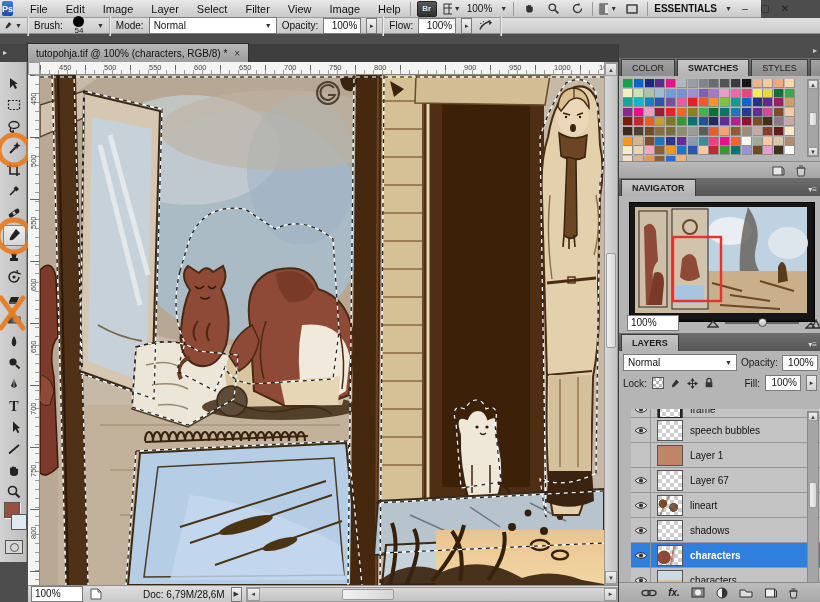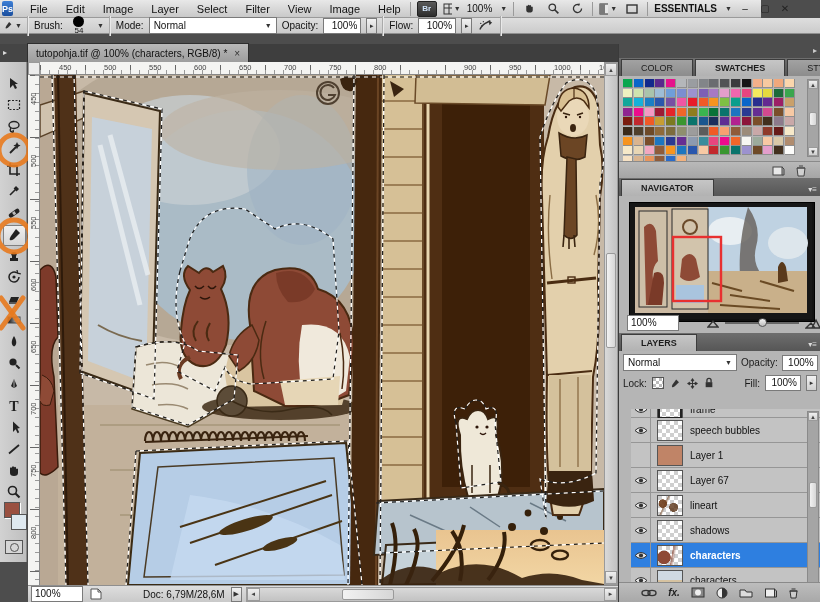--- a/index.html
+++ b/index.html
@@ -67,21 +67,21 @@
   .sb-h{background:linear-gradient(#d9d9d9,#c2c2c2);}
   .sb-btn{position:absolute;background:linear-gradient(#efefef,#cfcfcf);border:1px solid #9a9a9a;box-sizing:border-box;
      font-size:6px;color:#444;display:flex;align-items:center;justify-content:center;}
   .sb-thumb{position:absolute;background:linear-gradient(90deg,#f2f2f2,#d6d6d6);border:1px solid #9a9a9a;box-sizing:border-box;border-radius:2px;}
   
   #statusbar{left:28px;top:585px;width:590px;height:17px;background:linear-gradient(#dedede,#c9c9c9);
      border-top:1px solid #8f8f8f;display:flex;align-items:center;box-sizing:border-box;font-size:10px;}
   
   #dock{left:618px;top:44px;width:202px;height:558px;background:#4d4d4d;border-left:1px solid #3a3a3a;box-sizing:border-box;}
   .ptabbar{position:absolute;left:0;width:202px;height:18px;background:linear-gradient(#6e6e6e,#565656);display:flex;align-items:flex-end;}
-  .ptab{height:16px;line-height:16px;padding:0 19px;font-size:9px;color:#1c1c1c;background:linear-gradient(#a2a2a2,#8c8c8c);
+  .ptab{height:16px;line-height:16px;padding:0 10px;font-size:9px;color:#1c1c1c;background:linear-gradient(#a2a2a2,#8c8c8c);
      border:1px solid #3c3c3c;border-bottom:none;margin-left:2px;white-space:nowrap;}
   .ptab.active{background:linear-gradient(#c6c6c6,#b2b2b2);font-weight:bold;}
   .pmenu{margin-left:auto;color:#ddd;font-size:8px;padding:0 4px 2px 0;}
   .pbody{position:absolute;left:0;width:202px;background:#b5b5b5;}
   
   #swgrid{position:absolute;left:4px;top:3px;width:174px;}
   .sw{position:absolute;width:10px;height:9px;border-right:1px solid #8f8f8f;border-bottom:1px solid #8f8f8f;box-sizing:border-box;}
   .panel-foot{position:absolute;left:0;bottom:0;width:202px;height:17px;background:linear-gradient(#b9b9b9,#a5a5a5);border-top:1px solid #8a8a8a;
      display:flex;align-items:center;justify-content:flex-end;gap:10px;padding-right:14px;box-sizing:border-box;}
   .vsb{position:absolute;right:2px;width:12px;background:#a5a5a5;border:1px solid #8a8a8a;box-sizing:border-box;}

